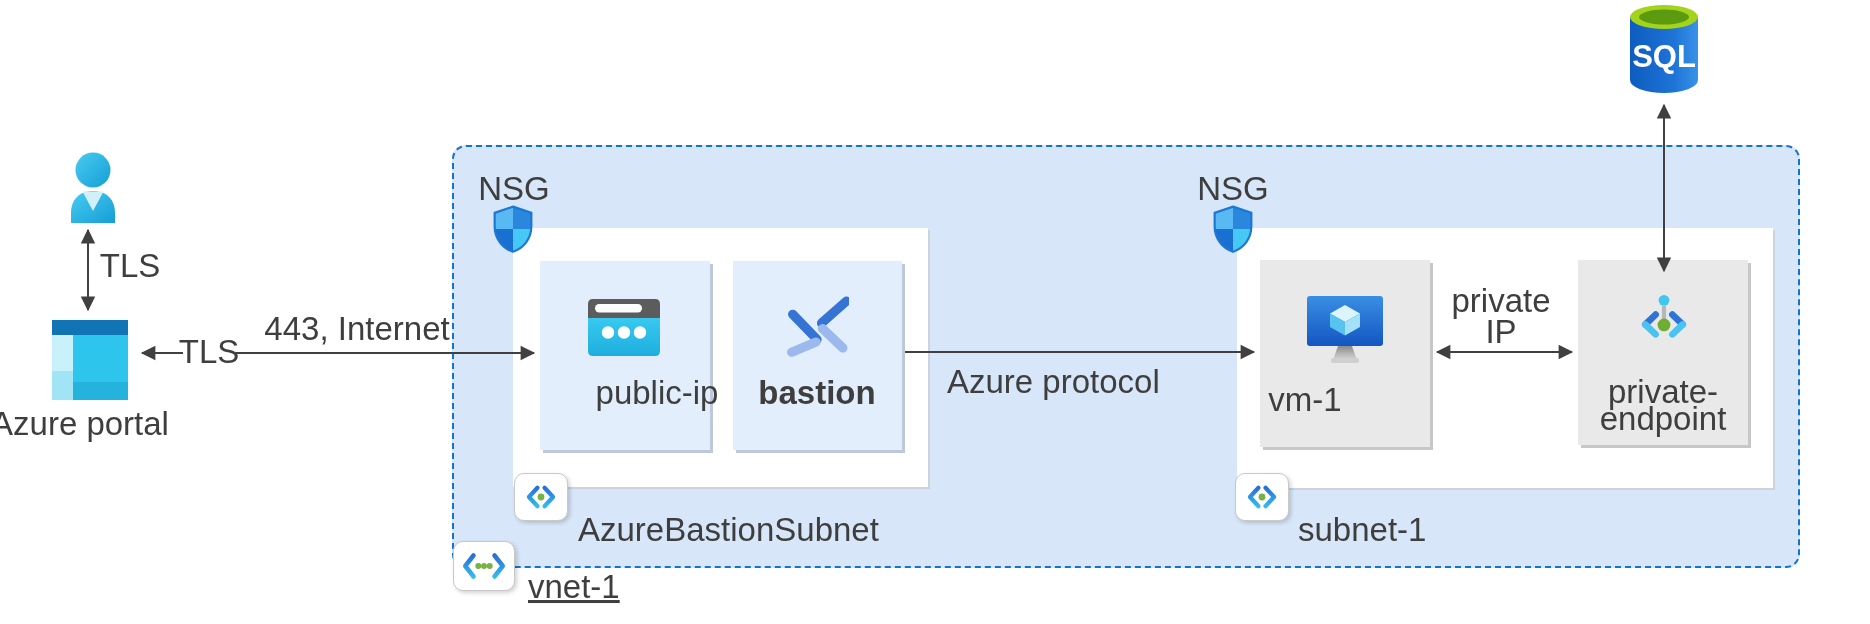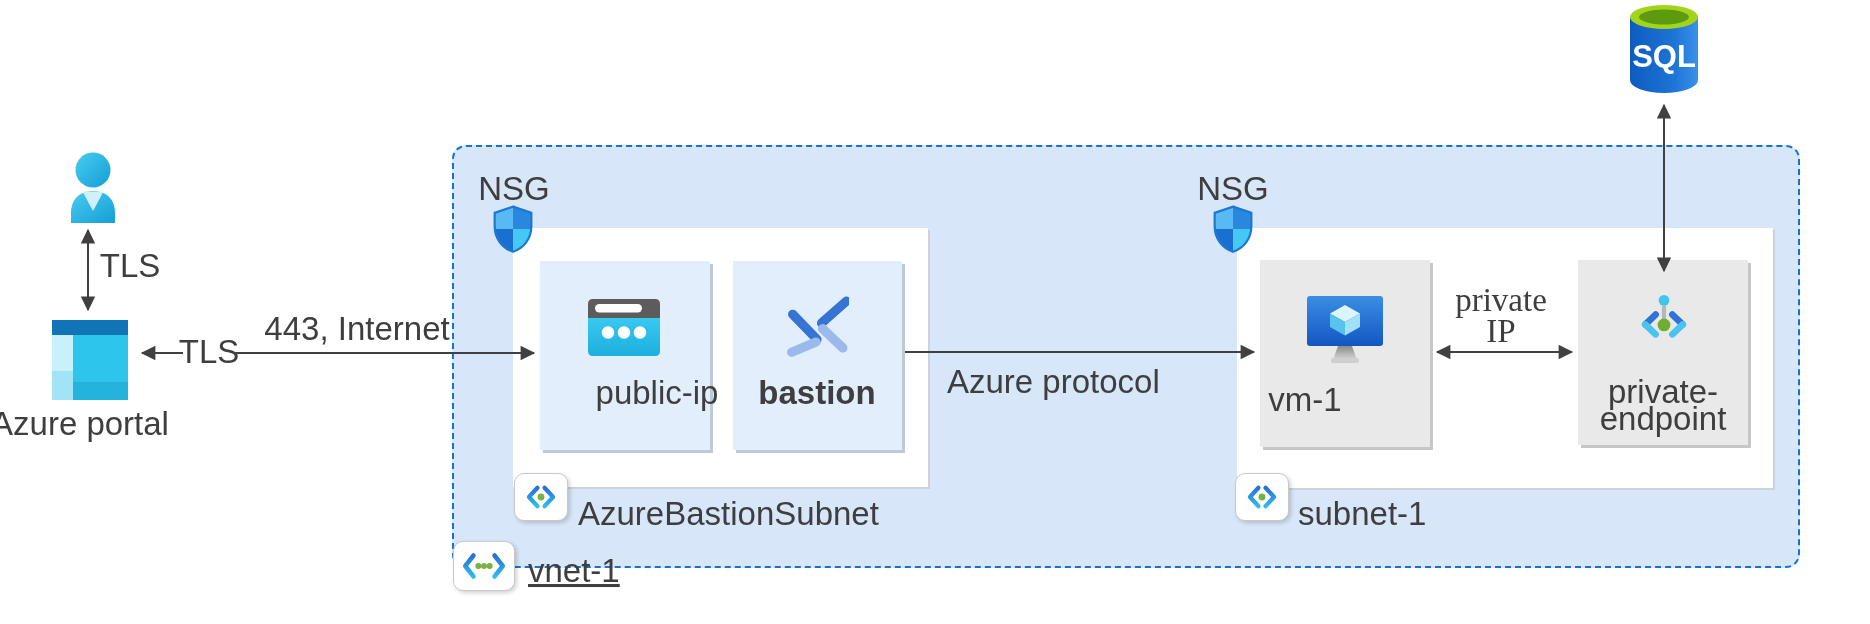--- a/index.html
+++ b/index.html
@@ -3,21 +3,21 @@
 <meta charset="utf-8">
 <style>
   html,body{margin:0;padding:0;background:#ffffff;}
   .canvas{
     position:relative;width:1870px;height:624px;background:#ffffff;overflow:hidden;
     font-family:"Liberation Sans",sans-serif;color:#3e3e3e;
   }
   .abs{position:absolute;}
   .label{position:absolute;font-size:33px;color:#3e3e3e;white-space:nowrap;line-height:1.15;}
   .center{transform:translate(-50%,-50%);}
-  .vcenter{transform:translateY(-50%);}
+  .vcenter{transform:translateY(-50%);margin-top:16px;}
   .txt-c{text-align:center;}
 
   
   .vnet-box{
     position:absolute;left:452px;top:145px;width:1348px;height:423px;
     background:#d7e6f8;border:2px dashed #1273d4;border-radius:14px;box-sizing:border-box;
   }
   .subnet-box{
     position:absolute;background:#ffffff;box-shadow:2px 2px 0 #ccd3dc;
   }
@@ -240,21 +240,21 @@
     </svg>
   </div>
   <div class="label vcenter" style="left:528px;top:571px;text-decoration:underline;">vnet-1</div>
 
   <div class="label center" style="left:130px;top:266px;">TLS</div>
   <div class="label center" style="left:209px;top:352px;">TLS</div>
   <div class="label center" style="left:357px;top:329px;">443, Internet</div>
   <div class="label" style="left:947px;top:367px;line-height:30px;">
     <div>Azure protocol</div>
   </div>
-  <div class="label center txt-c" style="left:1501px;top:316px;line-height:31px;font-family:Liberation Serif, serif;">
+  <div class="label center txt-c" style="left:1501px;top:316px;line-height:31px;">
     <div>private</div>
     <div>IP</div>
   </div>
 
   <svg class="arrows-layer">
     <defs>
       <marker id="ah" markerWidth="8" markerHeight="8" refX="7.2" refY="4" orient="auto-start-reverse" markerUnits="strokeWidth">
         <path d="M0.5,0.4 L7.8,4 L0.5,7.6 Z" fill="#404040"></path>
       </marker>
     </defs>

